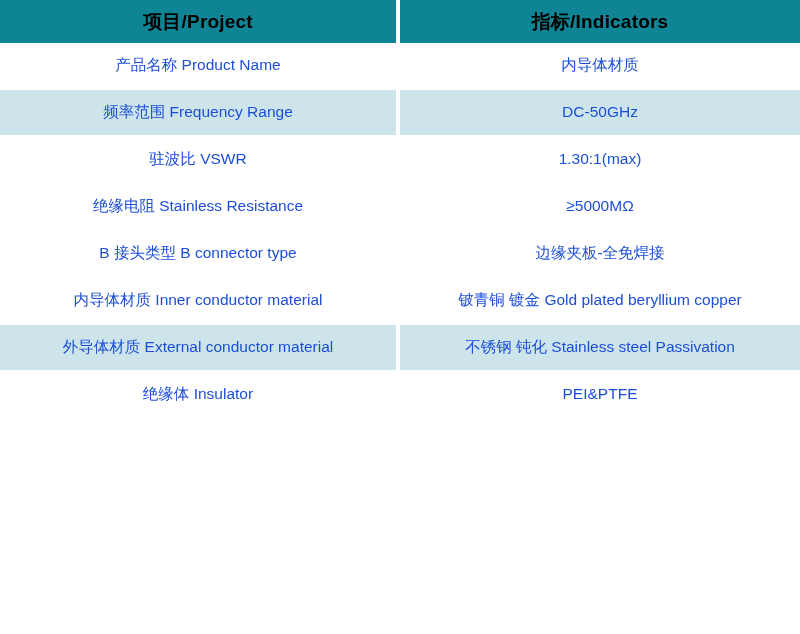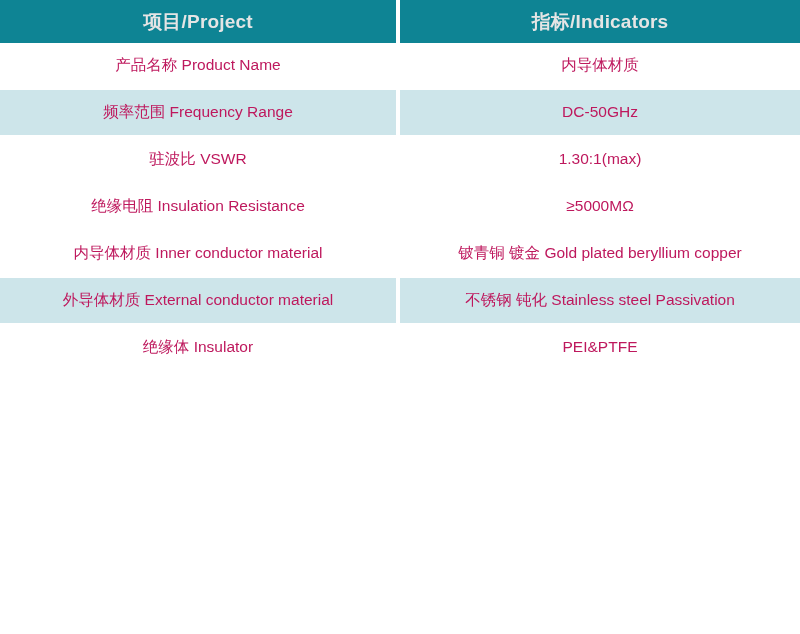--- a/index.html
+++ b/index.html
@@ -22,39 +22,39 @@
     table-layout: fixed;
   }
 
   .spec-table col.col-project { width: 400px; }
   .spec-table col.col-indicator { width: 400px; }
 
   
   .head-cell {
     height: 43px;
     background: #0e8494;
-    color: #e5e5e5;
+    color: #000000;
     font-size: 19px;
     font-weight: bold;
     text-align: center;
     vertical-align: middle;
     letter-spacing: 0.2px;
     padding: 0;
     margin-top: 6px;
   }
   .head-cell.left  { border-right: 4px solid #ffffff; }
 
   
   .spec-table td.cell {
     height: 45px;
     padding: 0 10px;
     text-align: center;
     vertical-align: middle;
     font-size: 15.5px;
-    color: #be185d;
+    color: #1d4ed8;
     line-height: 1.3;
     border-bottom: 2px solid #ffffff;
   }
   .spec-table td.cell.left { border-right: 4px solid #ffffff; }
 
   tr.row-tint td.cell { background: #cde5ea; }
   tr.row-plain td.cell { background: #ffffff; }
 
   tr.row-last td.cell { border-bottom: none; }
 </style>
@@ -79,22 +79,26 @@
       </tr>
       <tr class="row-tint">
         <td class="cell left">频率范围 Frequency Range</td>
         <td class="cell right">DC-50GHz</td>
       </tr>
       <tr class="row-plain">
         <td class="cell left">驻波比 VSWR</td>
         <td class="cell right">1.30:1(max)</td>
       </tr>
       <tr class="row-plain">
-        <td class="cell left">绝缘电阻 Insulation Resistance</td>
+        <td class="cell left">绝缘电阻 Stainless Resistance</td>
         <td class="cell right">≥5000MΩ</td>
+      </tr>
+      <tr class="row-plain">
+        <td class="cell left">B 接头类型 B connector type</td>
+        <td class="cell right">边缘夹板-全免焊接</td>
       </tr>
       <tr class="row-plain">
         <td class="cell left">内导体材质 Inner conductor material</td>
         <td class="cell right">铍青铜 镀金 Gold plated beryllium copper</td>
       </tr>
       <tr class="row-tint">
         <td class="cell left">外导体材质 External conductor material</td>
         <td class="cell right">不锈钢 钝化 Stainless steel Passivation</td>
       </tr>
       <tr class="row-plain row-last">

